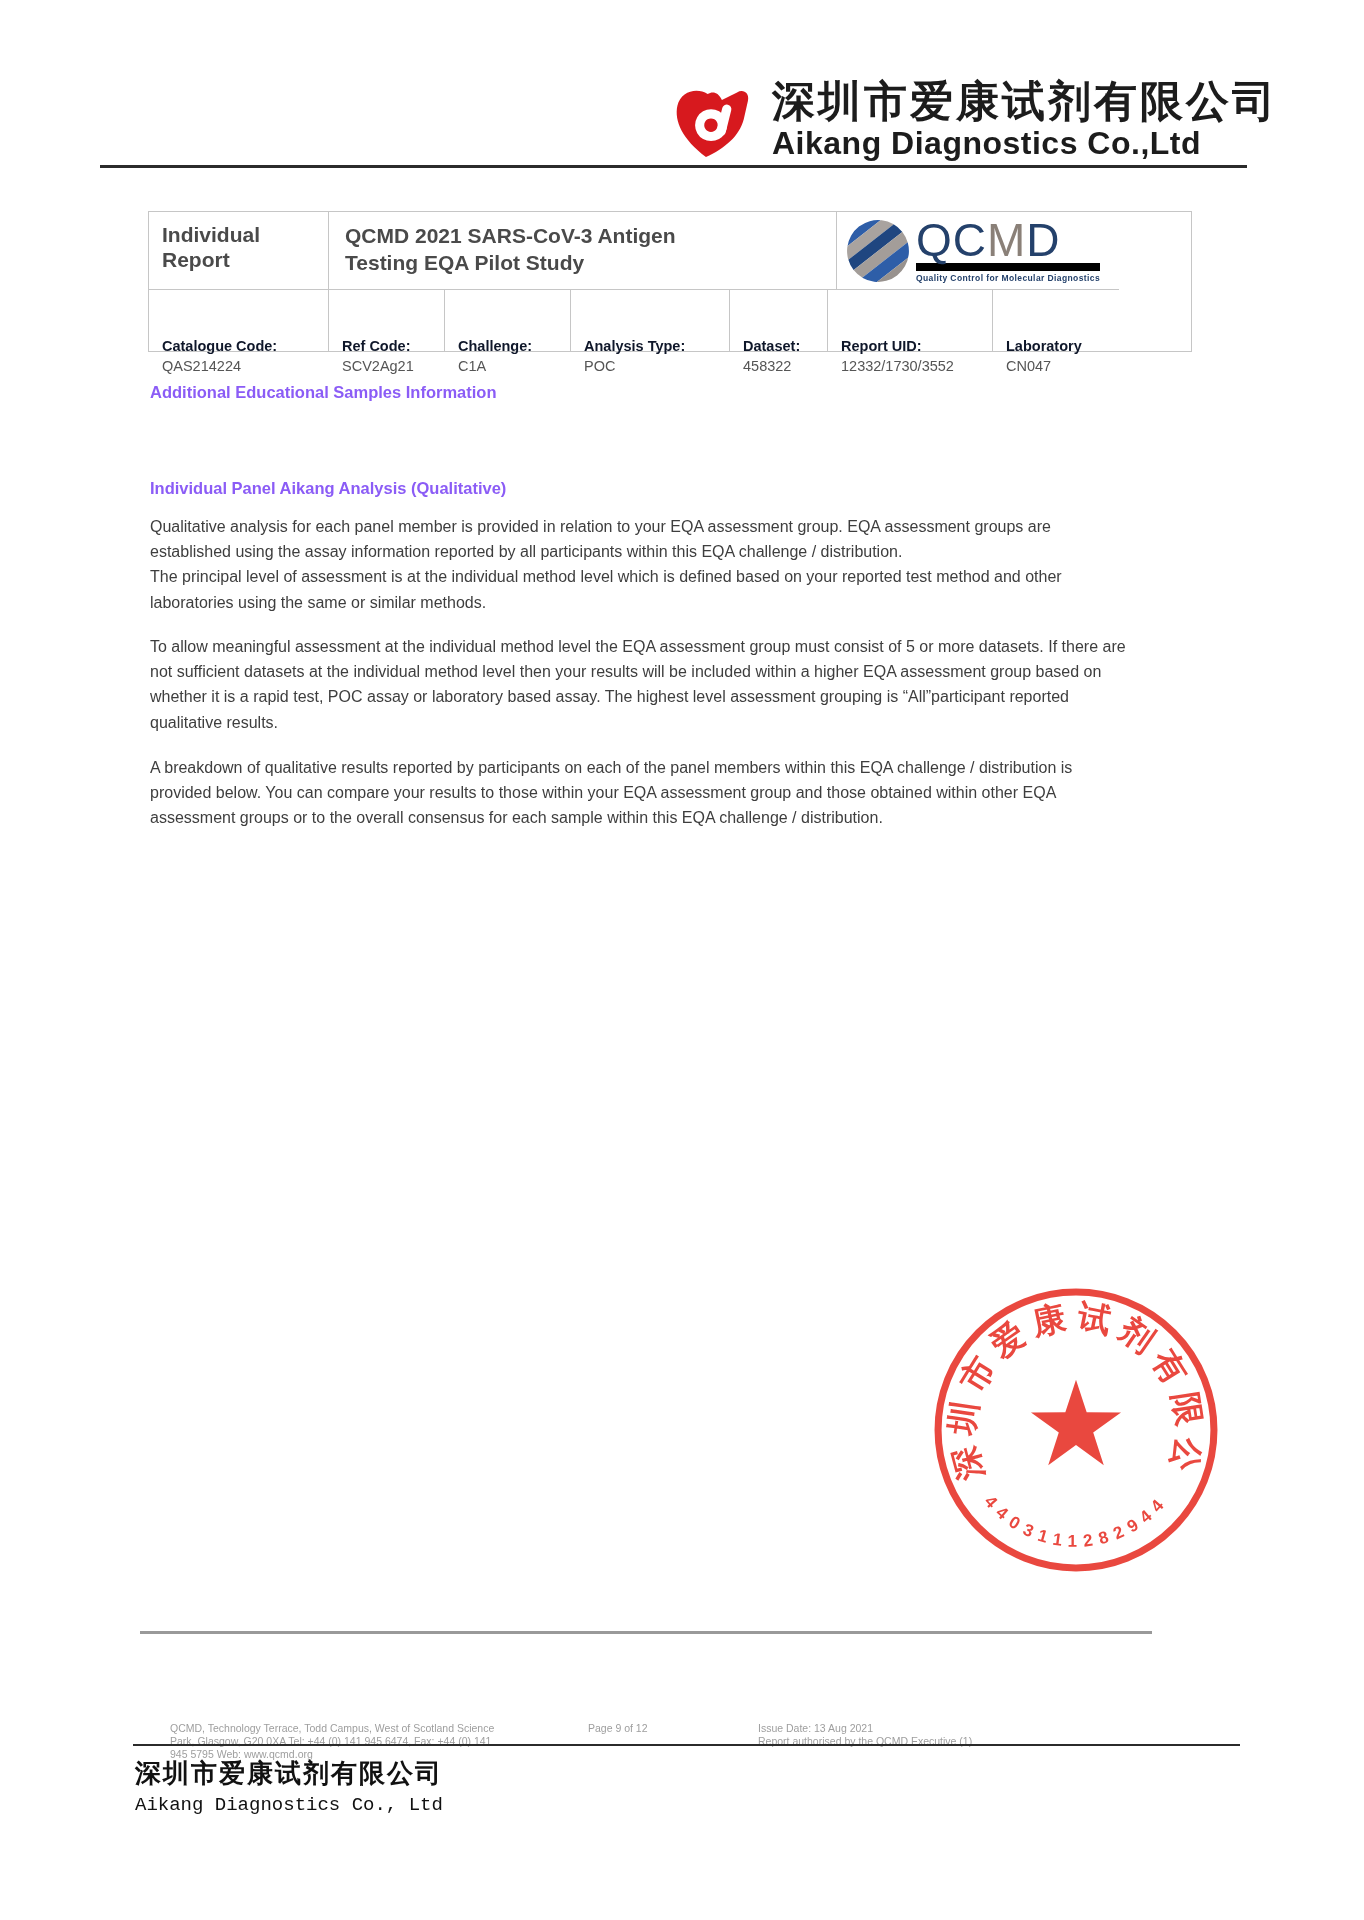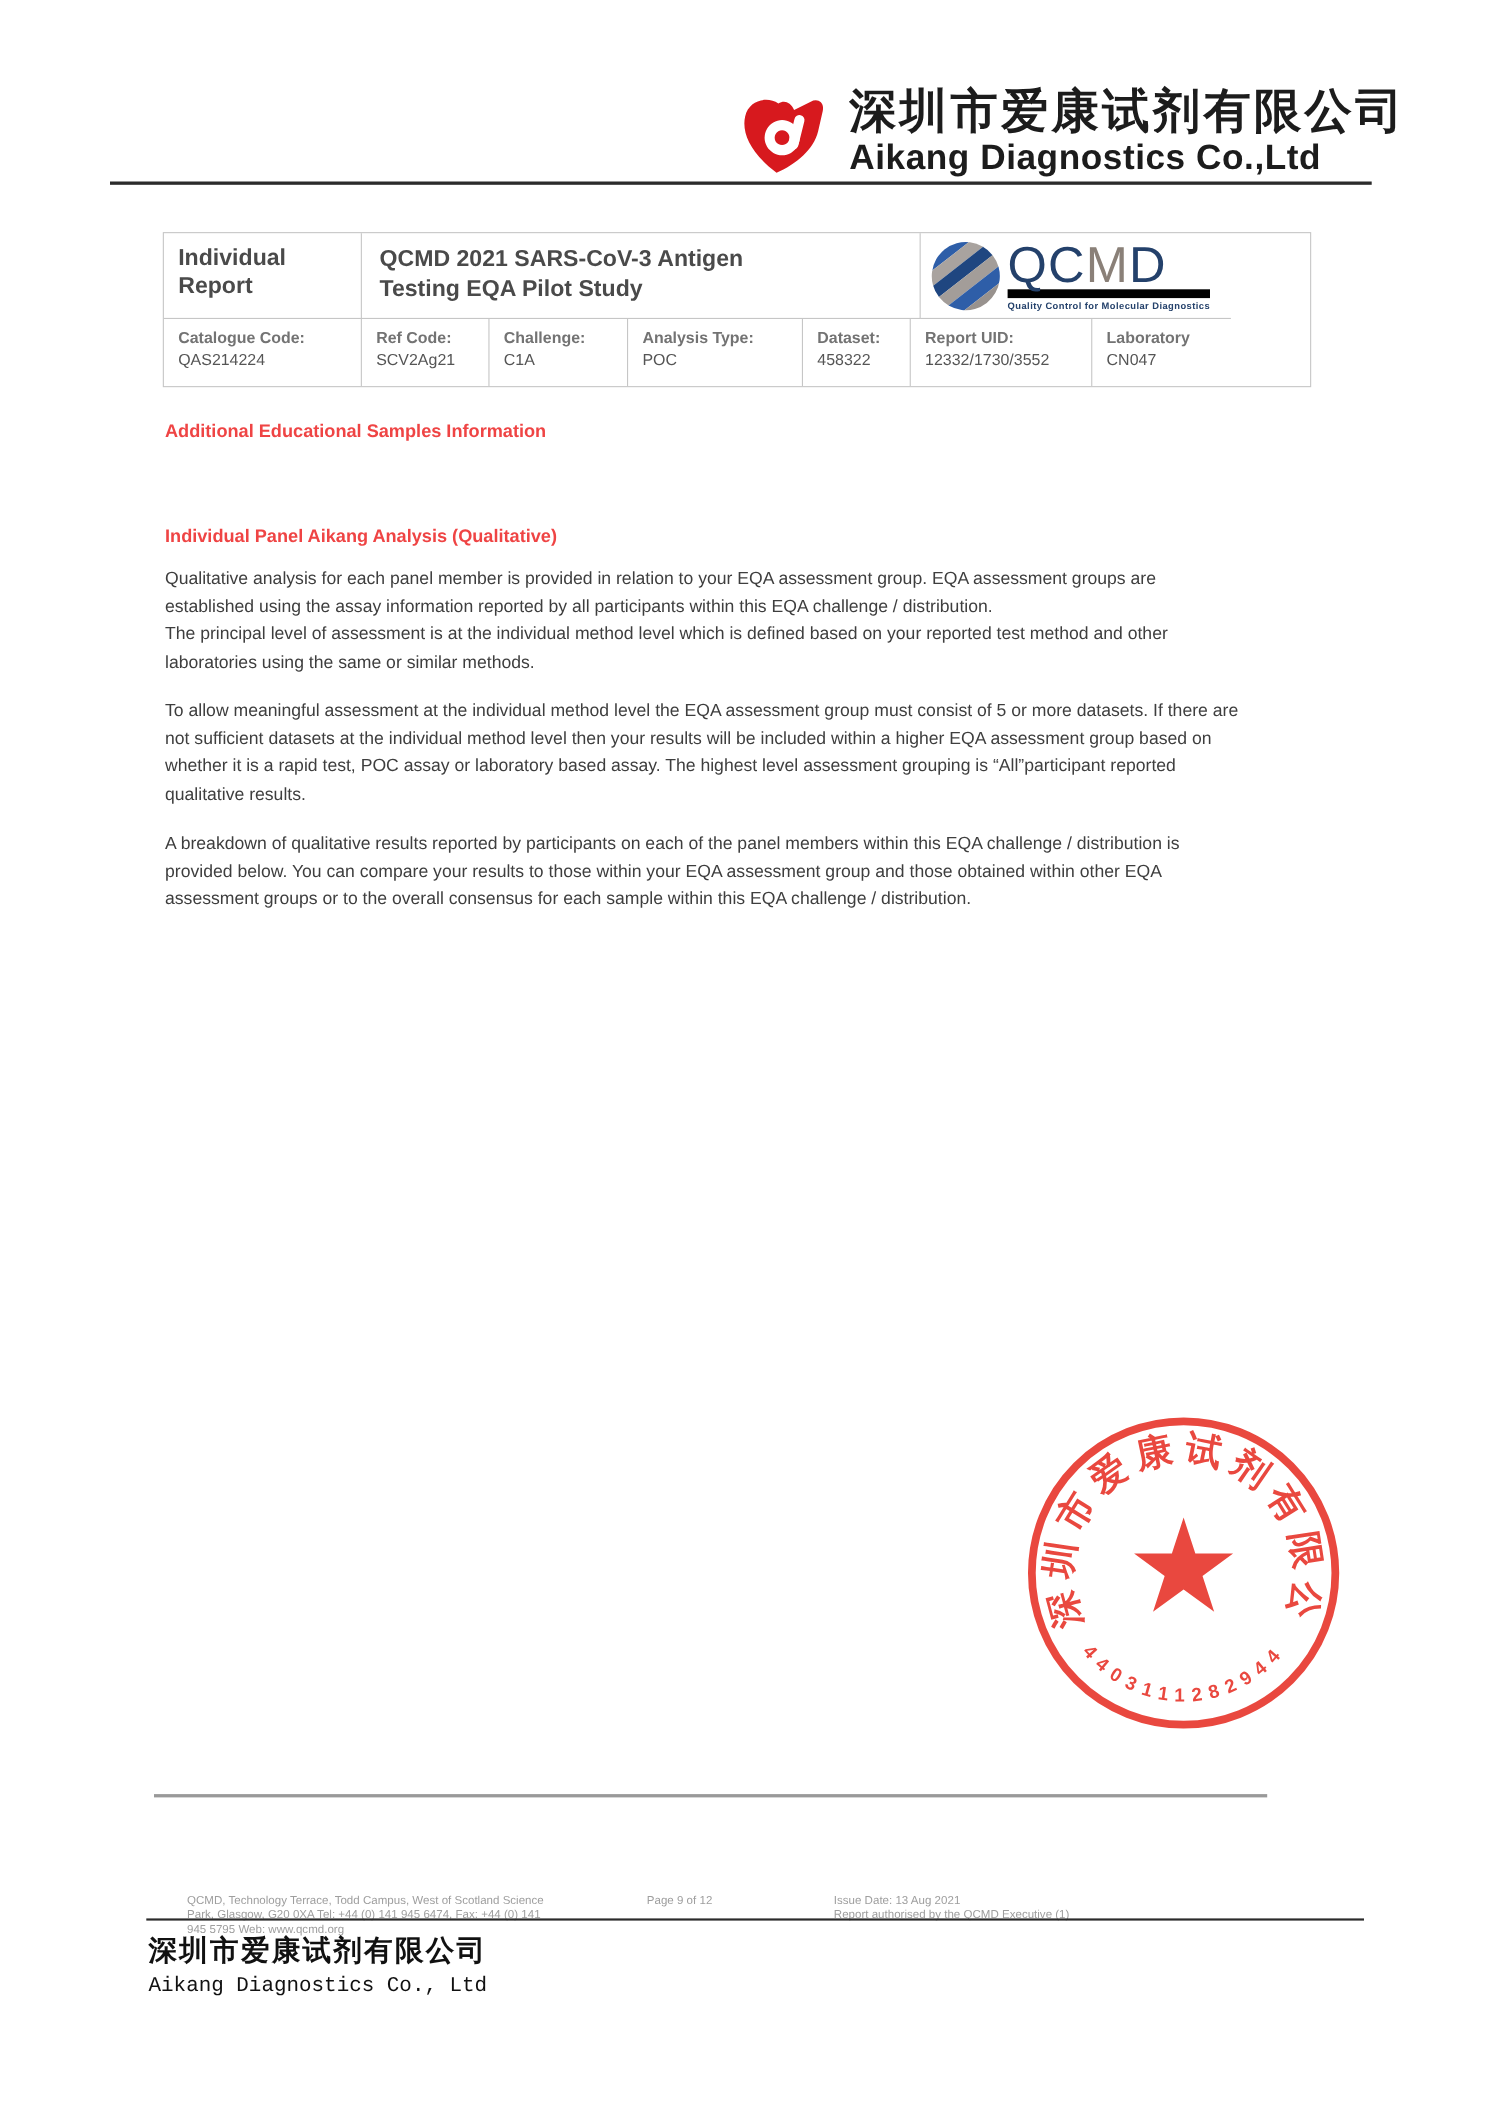--- a/index.html
+++ b/index.html
@@ -18,32 +18,32 @@
   
   .rtable{position:absolute;left:148px;top:211px;width:1044px;border:1px solid #c6c6c6;box-sizing:border-box;background:#fff;}
   .rrow{display:flex;}
   .rcell{box-sizing:border-box;border-right:1px solid #c6c6c6;padding:10px 8px 8px 13px;}
   .rcell:last-child{border-right:none;}
   .row1 .rcell{height:78px;border-bottom:1px solid #c6c6c6;}
   .row2 .rcell{height:61px;}
   .report-type{width:180px;font-size:21px;font-weight:bold;color:#4a4a4a;line-height:25px;}
   .study-title{width:508px;font-size:21px;font-weight:bold;color:#4a4a4a;line-height:27px;white-space:pre-line;padding-left:16px;}
   .logo-cell{width:282px;display:flex;align-items:center;padding:4px 4px 4px 8px;}
-  .fcell .flabel{font-size:14.5px;font-weight:bold;color:#737373;}
+  .fcell .flabel{font-size:14.5px;font-weight:bold;color:#0f172a;margin-top:38px;}
   .fcell .fvalue{font-size:14.5px;color:#555;margin-top:4px;}
   .w1{width:180px}.w2{width:116px}.w3{width:126px}.w4{width:159px}.w5{width:98px}.w6{width:165px}.w7{width:126px}
   
   .globe{width:66px;height:66px;flex:0 0 66px;}
   .qcmd-block{margin-left:5px;}
   .qcmd-word{font-size:46px;line-height:42px;letter-spacing:1px;font-weight:400;border-bottom:8px solid #000000;padding-bottom:2px;white-space:nowrap;}
   .qcmd-word .navy{color:#24416b;}
   .qcmd-word .taupe{color:#8a8078;}
   .qcmd-tagline{font-size:8.5px;font-weight:bold;color:#24416b;letter-spacing:.4px;margin-top:2px;text-align:right;white-space:nowrap;}
   
-  .h-section{position:absolute;left:150px;font-size:16.5px;font-weight:bold;color:#ef4444;}
+  .h-section{position:absolute;left:150px;font-size:16.5px;font-weight:bold;color:#8b5cf6;}
   .para{position:absolute;left:150px;width:982px;font-size:16px;line-height:25.2px;color:#3e3e3e;white-space:pre-line;}
   
   .stamp{position:absolute;left:930px;top:1284px;width:292px;height:292px;opacity:.92;}
   
   .footer-rule{position:absolute;left:140px;top:1631px;width:1012px;height:3px;background:#999;}
   .foot{position:absolute;top:1722px;font-size:10.5px;line-height:12.8px;color:#9e9e9e;}
   .foot-address{left:170px;width:420px;white-space:pre-line;}
   .foot-page{left:588px;}
   .foot-issue{left:758px;}
   

